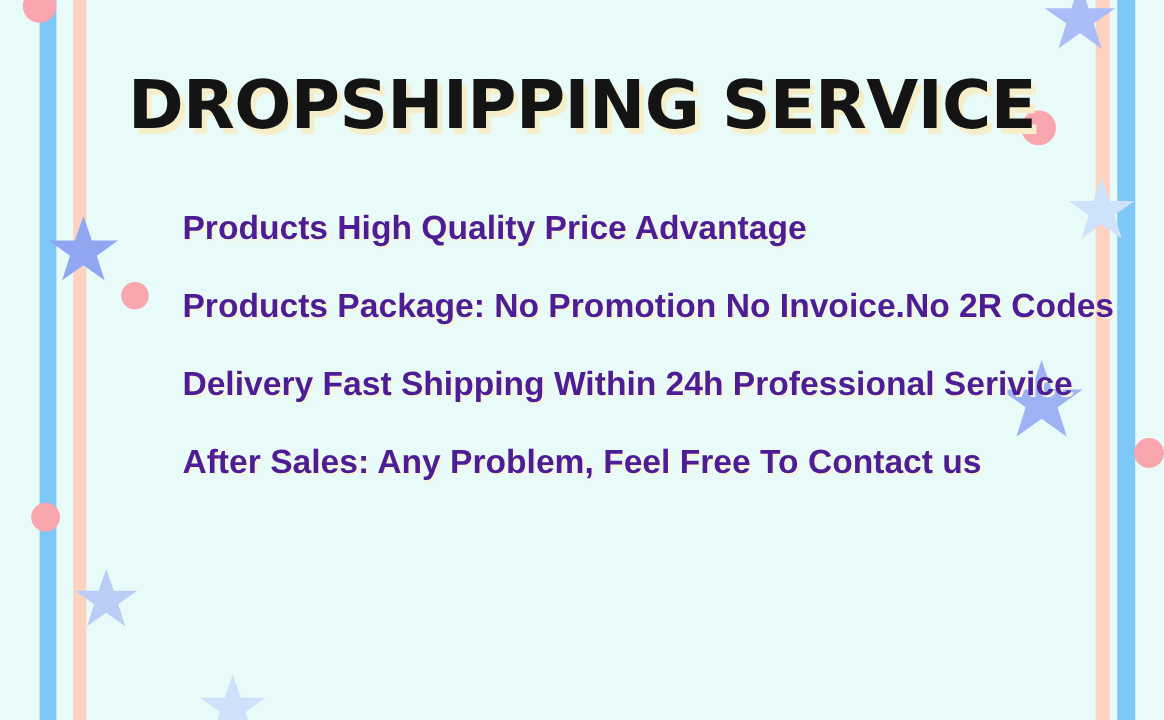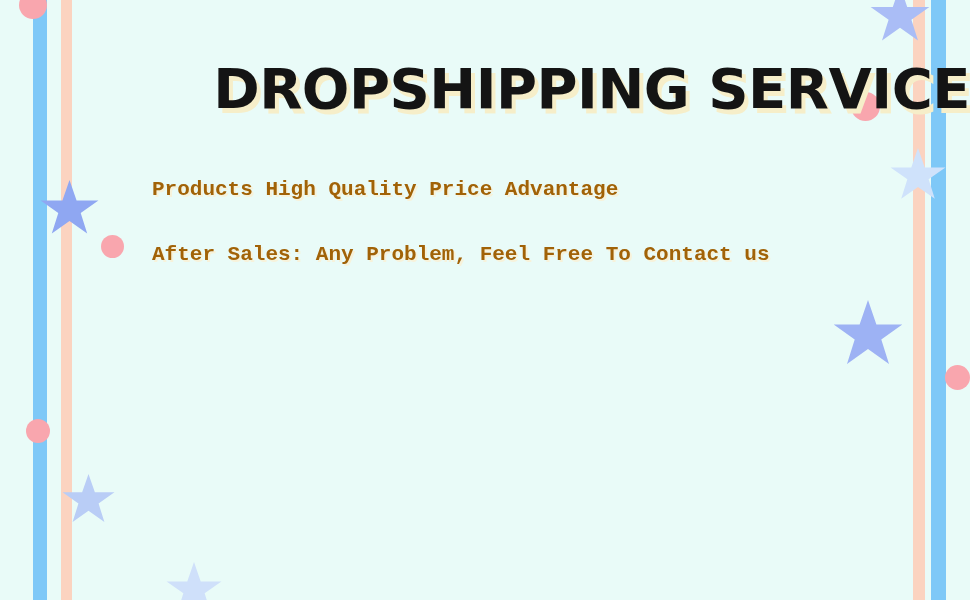--- a/index.html
+++ b/index.html
@@ -46,43 +46,43 @@
     clip-path: polygon(50% 0%, 62% 36%, 99% 36%, 69% 58%, 80% 94%,
                        50% 72%, 20% 94%, 31% 58%, 1% 36%, 38% 36%);
   }
 
   
   #title {
     position: absolute;
     left: 0;
     top: 56px;
     width: 970px;
-    text-align: right;
+    text-align: center;
     font-family: "DejaVu Sans", sans-serif;
     font-weight: bold;
     font-size: 56px;
     letter-spacing: -0.5px;
     color: #141414;
     text-shadow: 4px 5px 0 #f6eec9;
     white-space: nowrap;
   }
 
   
   #lines {
     position: absolute;
     left: 152px;
     top: 178px;
     width: 790px;
   }
   .line {
-    font-family: Liberation Mono, monospace;
+    font-family: Liberation Sans, sans-serif;
     font-weight: bold;
-    font-size: 21px;
+    font-size: 28px;
     line-height: 23px;
-    color: #a16207;
+    color: #4c1d95;
     text-shadow: 2px 2px 0 #f7f2da;
     white-space: nowrap;
     margin-bottom: 42px;
   }
   .line:last-child { margin-bottom: 0; }
 </style>
 </head>
 <body>
 
 <div id="banner">
@@ -102,16 +102,18 @@
   <div class="star" style="left:62px;  top:474px; width:53px; height:51px; background:#b9cdf6;"></div>
   <div class="star" style="left:166px; top:562px; width:56px; height:54px; background:#cfe0fa;"></div>
   <div class="star" style="left:870px; top:-14px; width:60px; height:58px; background:#aabdf6;"></div>
   <div class="star" style="left:890px; top:148px; width:56px; height:54px; background:#cfe2fb;"></div>
   <div class="star" style="left:833px; top:300px; width:70px; height:68px; background:#9db2f4;"></div>
 
   <div id="title">DROPSHIPPING SERVICE</div>
 
   <div id="lines">
     <div class="line">Products High Quality Price Advantage</div>
+    <div class="line">Products Package: No Promotion No Invoice.No 2R Codes</div>
+    <div class="line">Delivery Fast Shipping Within 24h Professional Serivice</div>
     <div class="line">After Sales: Any Problem, Feel Free To Contact us</div>
   </div>
 
 </div>
 
 </body></html>

